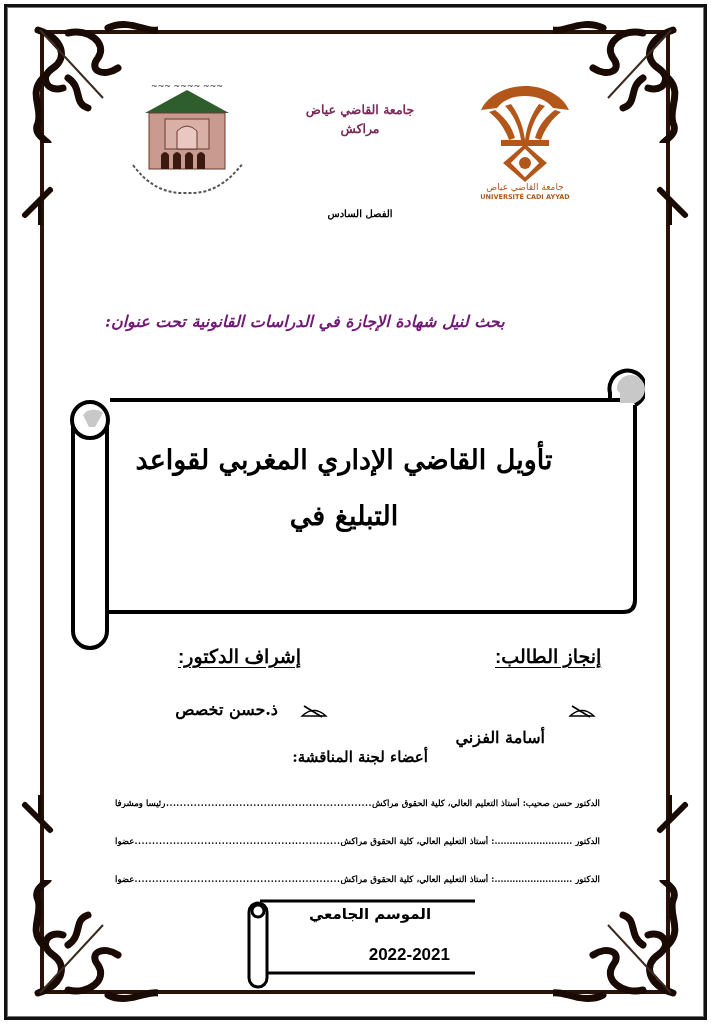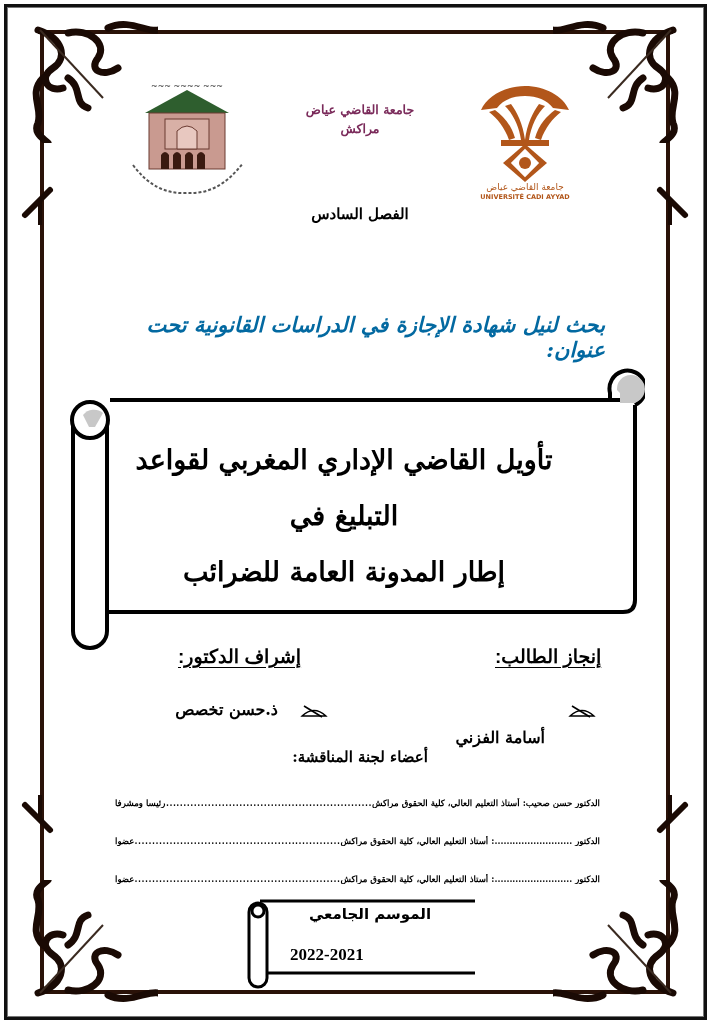--- a/index.html
+++ b/index.html
@@ -14,25 +14,25 @@
     .inner-line { position:absolute; background:#2a1208; }
     .corner { position:absolute; width:150px; height:135px; }
     .abs { position:absolute; }
     .rtl { direction:rtl; unicode-bidi:isolate; }
 
     .uni-text {
       left:240px; top:100px; width:240px; text-align:center;
       color:#7a2a5a; font-family:"DejaVu Serif", serif; font-weight:bold;
       font-size:12.5px; line-height:19px;
     }
-    .semester { left:270px; top:203px; width:180px; text-align:center; font-size:15px; font-weight:bold; line-height:22px; }
+    .semester { left:270px; top:203px; width:180px; text-align:center; font-size:10px; font-weight:bold; line-height:22px; }
 
     .research-title {
-      left:105px; top:312px; width:500px; text-align:right;
-      color:#0369a1; font-size:21px; font-style:italic; font-weight:bold;
+      left:105px; top:312px; width:500px; text-align:left;
+      color:#701a75; font-size:16px; font-style:italic; font-weight:bold;
       font-family:"DejaVu Serif", serif;
     }
 
     .scroll-svg { position:absolute; left:65px; top:365px; }
     .thesis-title {
       left:104px; top:432px; width:480px; text-align:center;
       font-family:"DejaVu Serif", serif; font-weight:bold; font-size:27px; line-height:56px;
     }
 
     .label-u { font-family:"Liberation Sans", sans-serif; font-weight:bold; font-size:19px; text-decoration:underline; text-underline-offset:4px; }
@@ -45,21 +45,21 @@
 
     .committee-title { left:270px; top:748px; width:180px; text-align:center; font-weight:bold; font-size:15px; }
     .committee-row {
       position:absolute; left:115px; width:485px; font-size:8.6px; font-weight:bold;
       display:flex; justify-content:space-between; white-space:nowrap; overflow:hidden;
     }
     .dots { flex:1; overflow:hidden; letter-spacing:0.5px; }
 
     .season-svg { position:absolute; left:245px; top:895px; }
     .season-label { left:290px; top:905px; width:160px; text-align:center; font-family:"DejaVu Sans", sans-serif; font-weight:bold; font-size:15px; }
-    .season-years { left:290px; top:945px; width:160px; text-align:left; font-family:Liberation Serif, serif; font-weight:bold; font-size:17px; }
+    .season-years { left:290px; top:945px; width:160px; text-align:right; font-family:Liberation Sans, sans-serif; font-weight:bold; font-size:17px; }
   </style>
 </head>
 <body>
 
 <div class="outer-frame"></div>
 <div class="inner-line" style="left:38px;top:30px;width:635px;height:4px;"></div>
 <div class="inner-line" style="left:38px;top:990px;width:635px;height:4px;"></div>
 <div class="inner-line" style="left:40px;top:30px;width:4px;height:964px;"></div>
 <div class="inner-line" style="left:666px;top:30px;width:4px;height:964px;"></div>
 
@@ -171,21 +171,20 @@
     <path d="M45 35 L555 35"></path>
 
     <rect x="8" y="38" width="34" height="245" rx="17"></rect>
     <circle cx="25" cy="55" r="18" fill="#fff"></circle>
   </g>
   <path d="M552 25 A14 14 0 1 1 565 38 L555 38 L555 28 Z" fill="#c8c8c8"></path>
   <path d="M18 50 A14 14 0 0 1 38 48 L30 62 L24 62 Z" fill="#c8c8c8"></path>
 </svg>
 <div class="abs rtl thesis-title">
   <div>تأويل القاضي الإداري المغربي لقواعد التبليغ في</div>
-  <div>إطار المدونة العامة للضرائب</div>
 </div>
 
 <div class="abs rtl label-u student-label">إنجاز الطالب:</div>
 <div class="abs rtl label-u supervisor-label">إشراف الدكتور:</div>
 
 <svg class="pen-icon" style="left:568px;top:703px;" width="28" height="16" viewBox="0 0 28 16">
   <path d="M2 13 Q14 2 26 13 Z" fill="none" stroke="#000" stroke-width="1.3"></path>
   <line x1="4" y1="3" x2="22" y2="14" stroke="#000" stroke-width="1.6"></line>
 </svg>
 <div class="abs rtl name student-name">أسامة الفزني</div>

